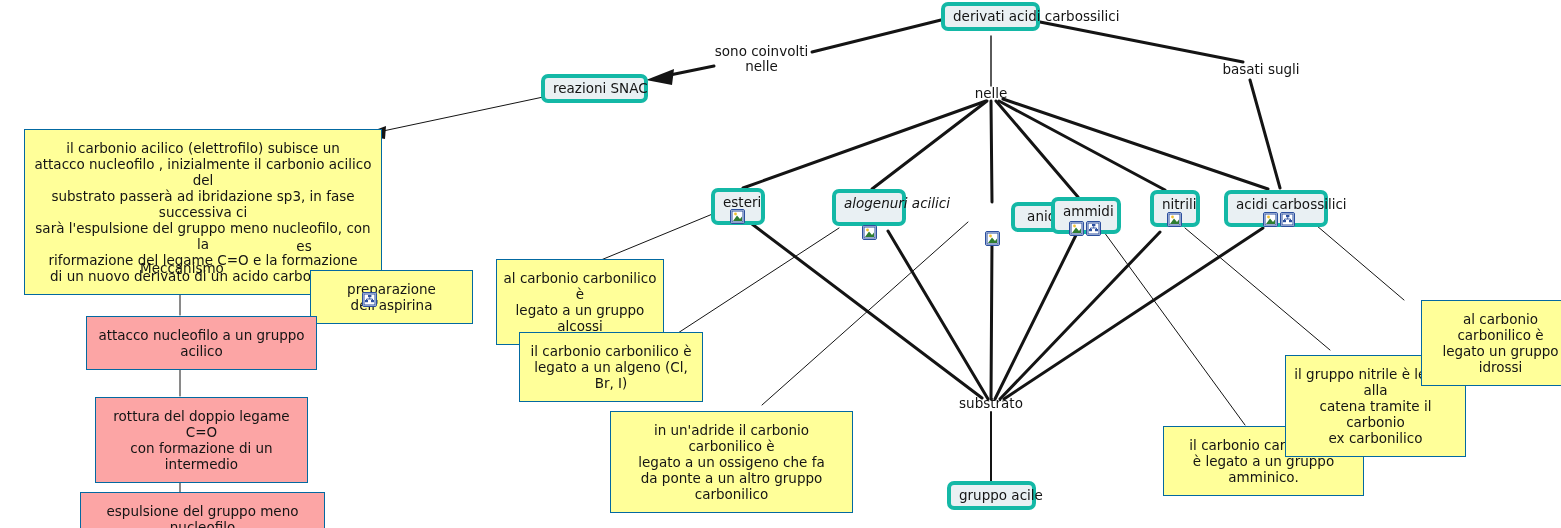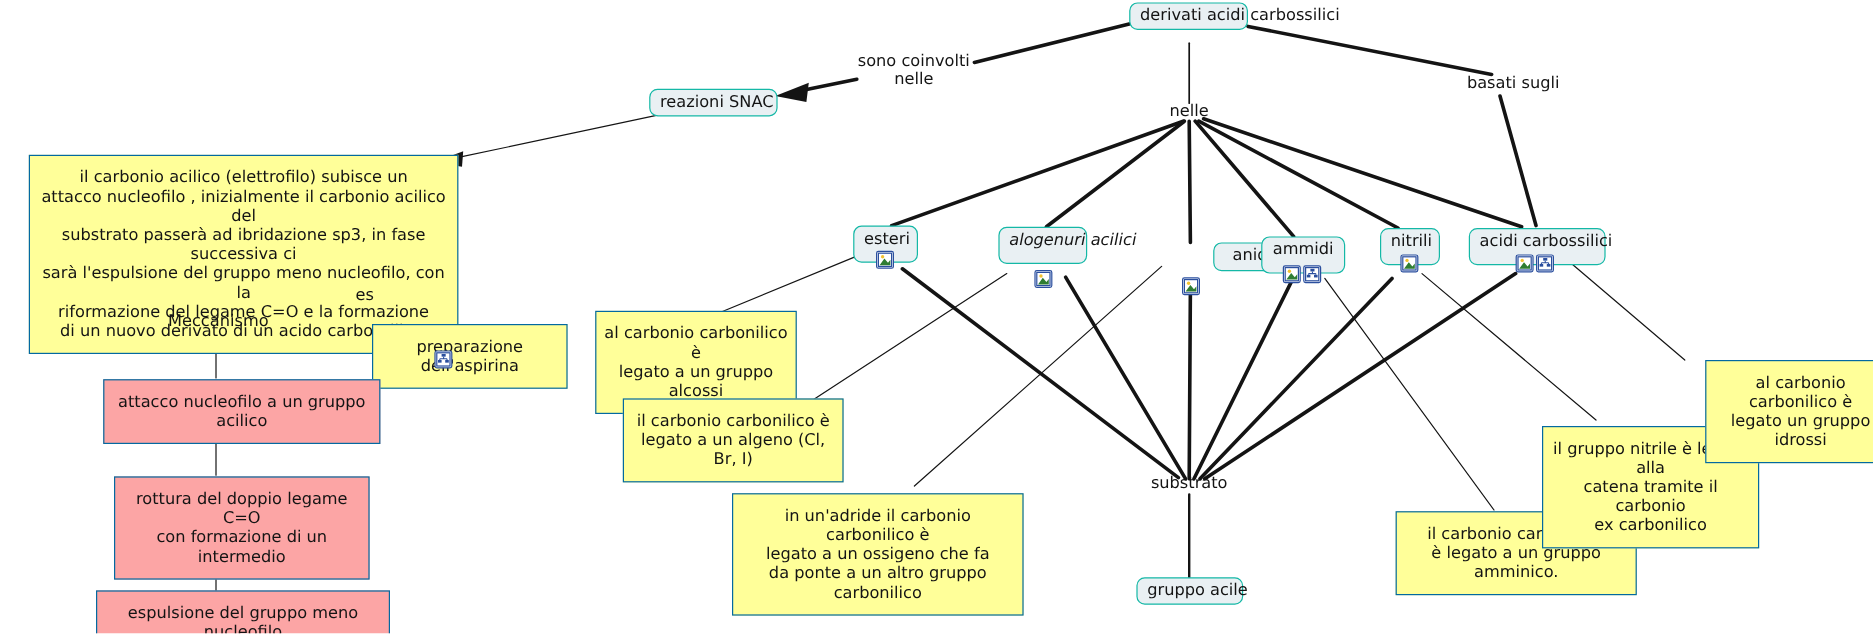--- a/index.html
+++ b/index.html
@@ -11,21 +11,21 @@
     font-family:"DejaVu Sans","Liberation Sans",sans-serif;
     overflow:hidden;
   }
   svg.links{position:absolute;left:0;top:0;width:1561px;height:528px;pointer-events:none;}
 
   
   .node{
     position:absolute;
     box-sizing:border-box;
     background:#e9f0f3;
-    border:1px solid #14b8a6;
+    border:4px solid #14b8a6;
     border-radius:7px;
     color:#141414;
     font-size:13.5px;
     line-height:15px;
     text-align:center;
     padding:3px 8px 3px 8px;
     white-space:nowrap;
     z-index:5;
   }
   .node .lbl{display:block;}
@@ -210,21 +210,21 @@
   <div class="icons" style="left:1167px;top:212px;">
     <span class="ico">
       <svg width="13" height="13" viewBox="0 0 13 13">
         <rect x="1" y="1" width="11" height="11" fill="#ffffff" stroke="#2b4f9e" stroke-width="1"></rect>
         <circle cx="4.5" cy="4" r="1.4" fill="#f2c230"></circle>
         <polygon points="2,11 6,5.5 9,9 11,6.5 11,11" fill="#2f7d32"></polygon>
       </svg>
     </span>
   </div>
 
-  <div class="node" style="left:1224px;top:190px;width:114px;padding-bottom:11px;">
+  <div class="node" style="left:1224px;top:190px;width:104px;padding-bottom:11px;">
     <span class="lbl">acidi carbossilici</span>
   </div>
   <div class="icons" style="left:1263px;top:212px;">
     <span class="ico">
       <svg width="13" height="13" viewBox="0 0 13 13">
         <rect x="1" y="1" width="11" height="11" fill="#ffffff" stroke="#2b4f9e" stroke-width="1"></rect>
         <circle cx="4.5" cy="4" r="1.4" fill="#f2c230"></circle>
         <polygon points="2,11 6,5.5 9,9 11,6.5 11,11" fill="#2f7d32"></polygon>
       </svg>
     </span>

